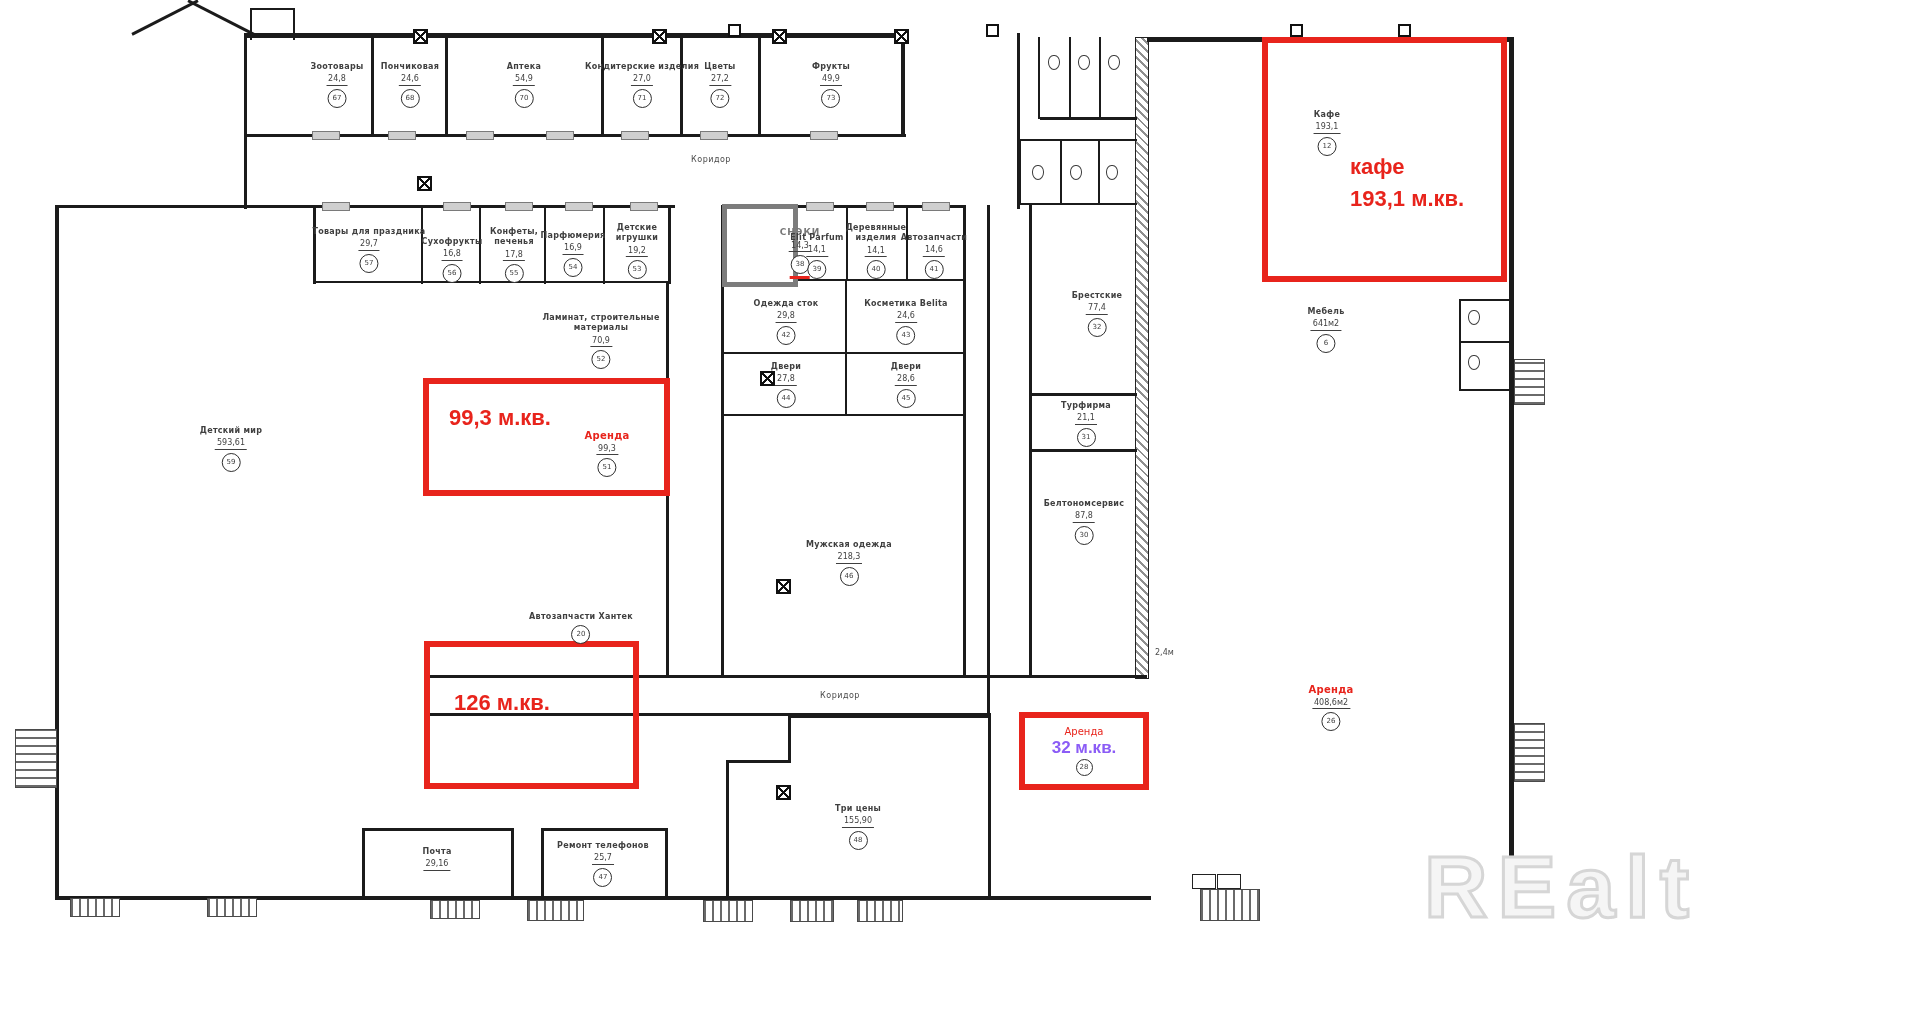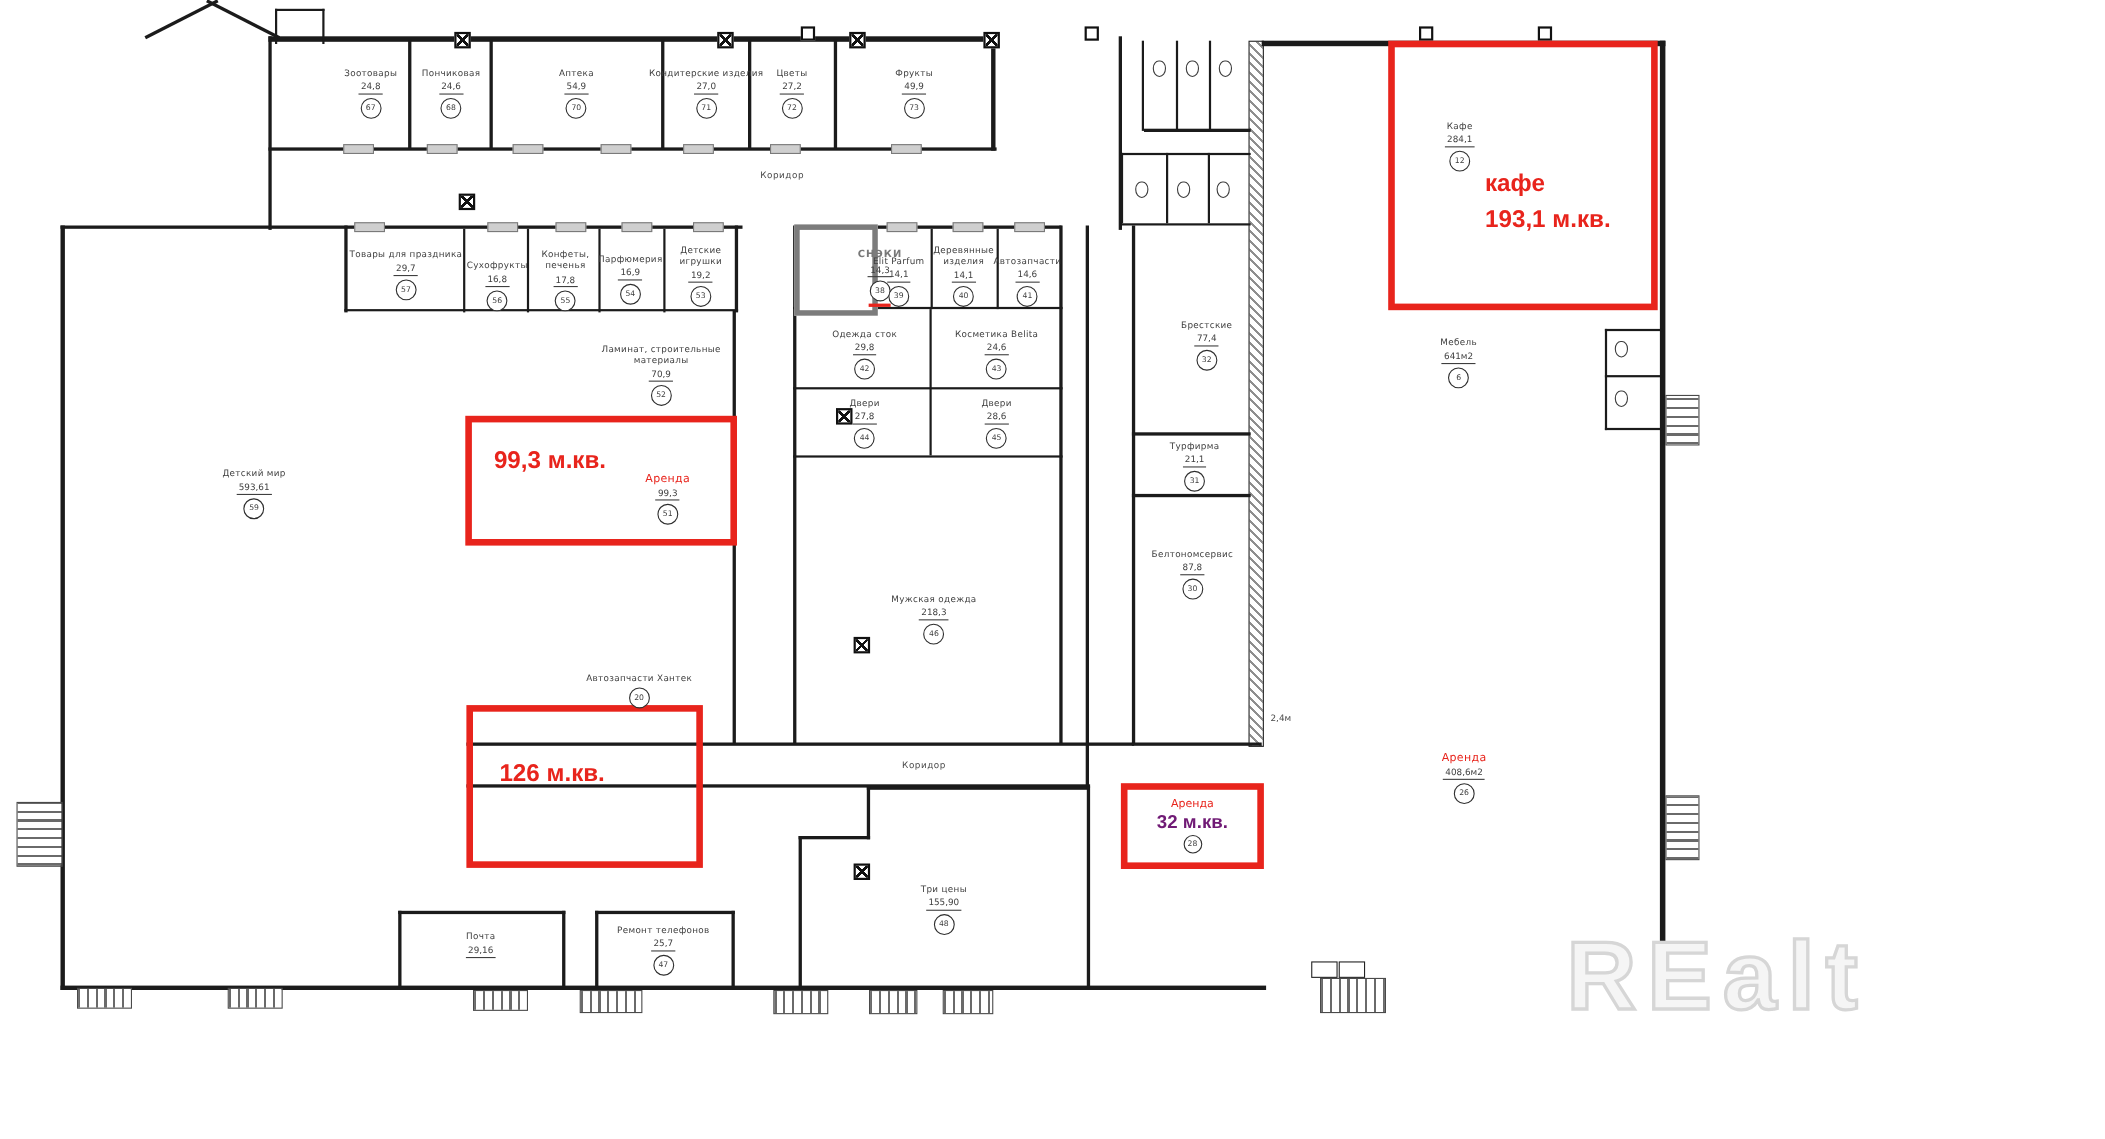--- a/index.html
+++ b/index.html
@@ -14,34 +14,34 @@
   .cmk{position:absolute;width:11px;height:11px;border:2px solid #111;background:
       linear-gradient(45deg,transparent 42%,#111 42%,#111 58%,transparent 58%),
       linear-gradient(-45deg,transparent 42%,#111 42%,#111 58%,transparent 58%),#fff;}
   .vent{position:absolute;width:9px;height:9px;border:2px solid #111;background:#fff;}
   .fixture{position:absolute;width:10px;height:13px;border:1.5px solid #3c3c3c;border-radius:45% 45% 50% 50%;background:#fff;}
   .furn{position:absolute;border:1.5px solid #222;background:#fff;}
   .gable{position:absolute;width:74px;height:3px;background:#1b1b1b;}
 
   .rlabel{position:absolute;transform:translateX(-50%);text-align:center;color:#3f3f3f;
           font-size:8px;line-height:1.3;white-space:nowrap;z-index:6;}
-  .rname{letter-spacing:.3px;}
+  .rname{letter-spacing:.3px;font-weight:bold;}
   .rarea{display:inline-block;border-bottom:1px solid #3f3f3f;padding:0 2px;margin-top:2px;font-size:8px;}
   .rcirc{width:17px;height:17px;border:1.5px solid #2e2e2e;border-radius:50%;margin:3px auto 0;
          font-size:7px;line-height:17px;background:#fff;}
   .rlabel.red .rname{color:#e8241c;font-size:10px;}
   .rlabel.snack .rname{color:#787878;font-weight:bold;font-size:9px;letter-spacing:1px;}
   .redbar{width:20px;height:3px;background:#e8241c;margin:2px auto 0;}
 
   .red-zone{position:absolute;border:6px solid #e8241c;z-index:5;background:transparent;}
   .zlabel{position:absolute;color:#e8241c;font-weight:bold;
           font-family:"Liberation Sans",sans-serif;font-size:22px;white-space:nowrap;line-height:1.45;}
   .zone32{display:flex;flex-direction:column;align-items:center;justify-content:center;gap:1px;}
   .z32-sub{color:#e8241c;font-size:10px;}
-  .z32-big{color:#701a75;font-weight:bold;font-size:17px;font-family:"Liberation Sans",sans-serif;}
+  .z32-big{color:#8b5cf6;font-weight:bold;font-size:17px;font-family:"Liberation Sans",sans-serif;}
   .z32-circ{width:15px;height:15px;border:1.5px solid #2e2e2e;border-radius:50%;font-size:7px;
             line-height:15px;text-align:center;color:#3f3f3f;background:#fff;}
 
   .corr{position:absolute;transform:translateX(-50%);color:#4a4a4a;font-size:8px;letter-spacing:.5px;z-index:4;}
   .dim{position:absolute;color:#4a4a4a;font-size:8px;z-index:6;}
 
   .activation{position:absolute;left:1237px;top:850px;z-index:9;color:#8f8f8f;
               font-family:"Liberation Sans",sans-serif;}
   .act-title{font-size:22px;opacity:.85;}
   .act-line{font-size:14.5px;margin-top:7px;opacity:.8;}
@@ -319,21 +319,21 @@
       <div><span class="rarea">21,1</span></div>
       <div class="rcirc">31</div>
     </div>
     <div class="rlabel" style="left: 1084px; top: 499px;">
       <div class="rname">Белтономсервис</div>
       <div><span class="rarea">87,8</span></div>
       <div class="rcirc">30</div>
     </div>
     <div class="rlabel" style="left: 1327px; top: 110px;">
       <div class="rname">Кафе</div>
-      <div><span class="rarea">284,1</span></div>
+      <div><span class="rarea">193,1</span></div>
       <div class="rcirc">12</div>
     </div>
     <div class="rlabel" style="left: 1326px; top: 307px;">
       <div class="rname">Мебель</div>
       <div><span class="rarea">641м2</span></div>
       <div class="rcirc">6</div>
     </div>
     <div class="rlabel red" style="left: 607px; top: 429px;">
       <div class="rname">Аренда</div>
       <div><span class="rarea">99,3</span></div>

